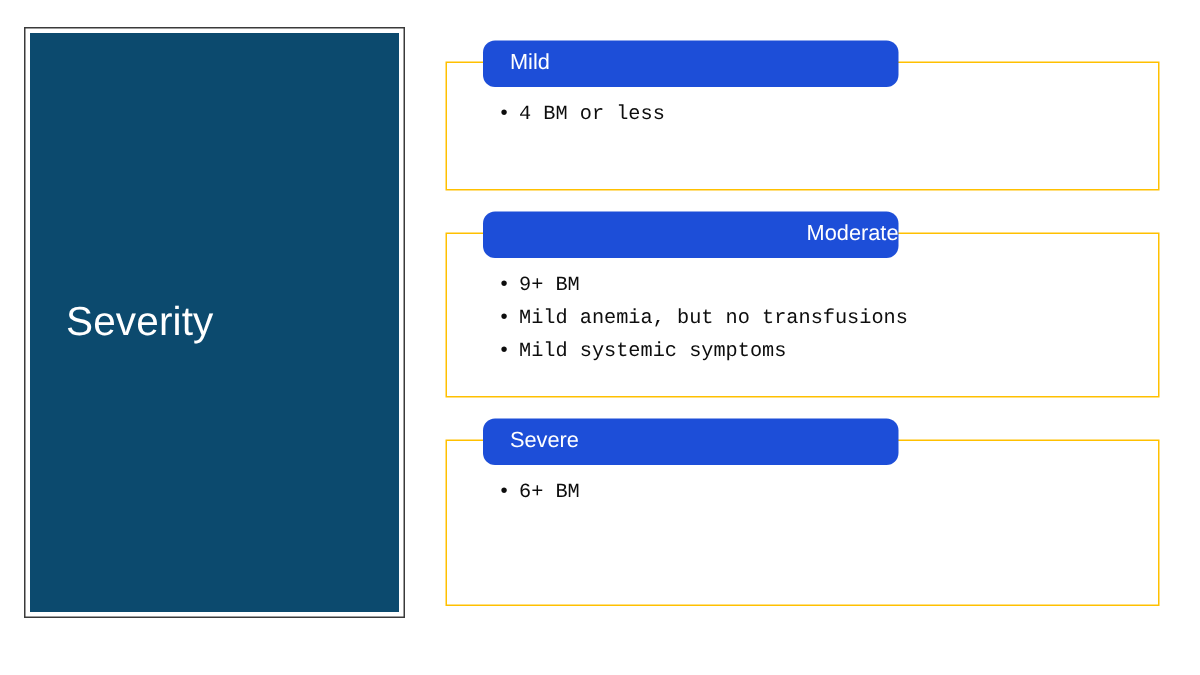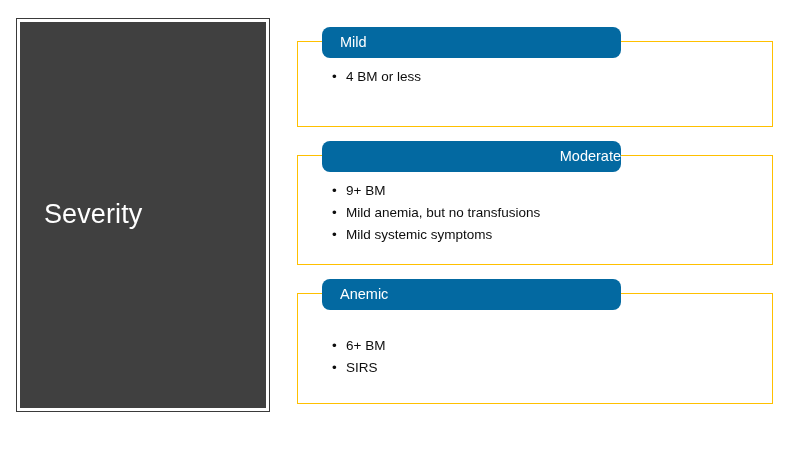--- a/index.html
+++ b/index.html
@@ -33,21 +33,21 @@
     width: 254px;
     height: 394px;
     box-sizing: border-box;
     border: 1px solid #3a3a3a;
     background: #ffffff;
     padding: 3px;
   }
   .title-panel-inner {
     width: 100%;
     height: 100%;
-    background: #404040;
+    background: #0c4a6e;
     box-sizing: border-box;
     display: flex;
     align-items: center;
   }
   .title-panel-text {
     color: #ffffff;
     font-size: 27px;
     font-weight: 400;
     line-height: 1.1;
     padding-left: 24px;
@@ -72,24 +72,24 @@
     position: absolute;
     left: 0;
     width: 476px;
     box-sizing: border-box;
     border: 1px solid #ffc000;
     background: #ffffff;
   }
   .card-header {
     position: absolute;
     left: 25px;
-    width: 299px;
+    width: 277px;
     height: 31px;
     box-sizing: border-box;
-    background: #0369a1;
+    background: #1d4ed8;
     border-radius: 8px;
     display: flex;
     align-items: center;
     z-index: 3;
   }
   .card-header-text {
     color: #ffffff;
     font-size: 14.5px;
     font-weight: 400;
     padding-left: 18px;
@@ -109,20 +109,21 @@
     margin: 0;
     padding: 0;
   }
   .bullet-item {
     position: relative;
     color: #0d0d0d;
     font-size: 13.5px;
     line-height: 22px;
     padding-left: 14px;
     white-space: nowrap;
+    font-family: Liberation Mono, monospace;
   }
   .bullet-item::before {
     content: "\2022";
     position: absolute;
     left: 0;
     top: 0;
     font-size: 13.5px;
     line-height: 22px;
     color: #0d0d0d;
   }
@@ -133,21 +134,21 @@
   #card-mild .card-body   { top: 66px; }
 
   
   #card-moderate .card-header { top: 141px; justify-content: flex-end; }
   #card-moderate .card-box    { top: 155px; height: 110px; }
   #card-moderate .card-body   { top: 180px; }
 
   
   #card-severe .card-header { top: 279px; }
   #card-severe .card-box    { top: 293px; height: 111px; }
-  #card-severe .card-body   { top: 318px; margin-top: 17px; }
+  #card-severe .card-body   { top: 318px; }
 </style>
 </head>
 <body>
 
 <div id="slide">
 
   <div class="title-panel">
     <div class="title-panel-inner">
       <div class="title-panel-text">Severity</div>
     </div>
@@ -177,24 +178,23 @@
           <li class="bullet-item">9+ BM</li>
           <li class="bullet-item">Mild  anemia, but no transfusions</li>
           <li class="bullet-item">Mild  systemic symptoms</li>
         </ul>
       </div>
     </div>
 
     <div class="card" id="card-severe">
       <div class="card-box"></div>
       <div class="card-header">
-        <span class="card-header-text">Anemic</span>
+        <span class="card-header-text">Severe</span>
       </div>
       <div class="card-body">
         <ul class="bullet-list">
           <li class="bullet-item">6+ BM</li>
-          <li class="bullet-item">SIRS</li>
         </ul>
       </div>
     </div>
 
   </div>
 </div>
 
 </body></html>

